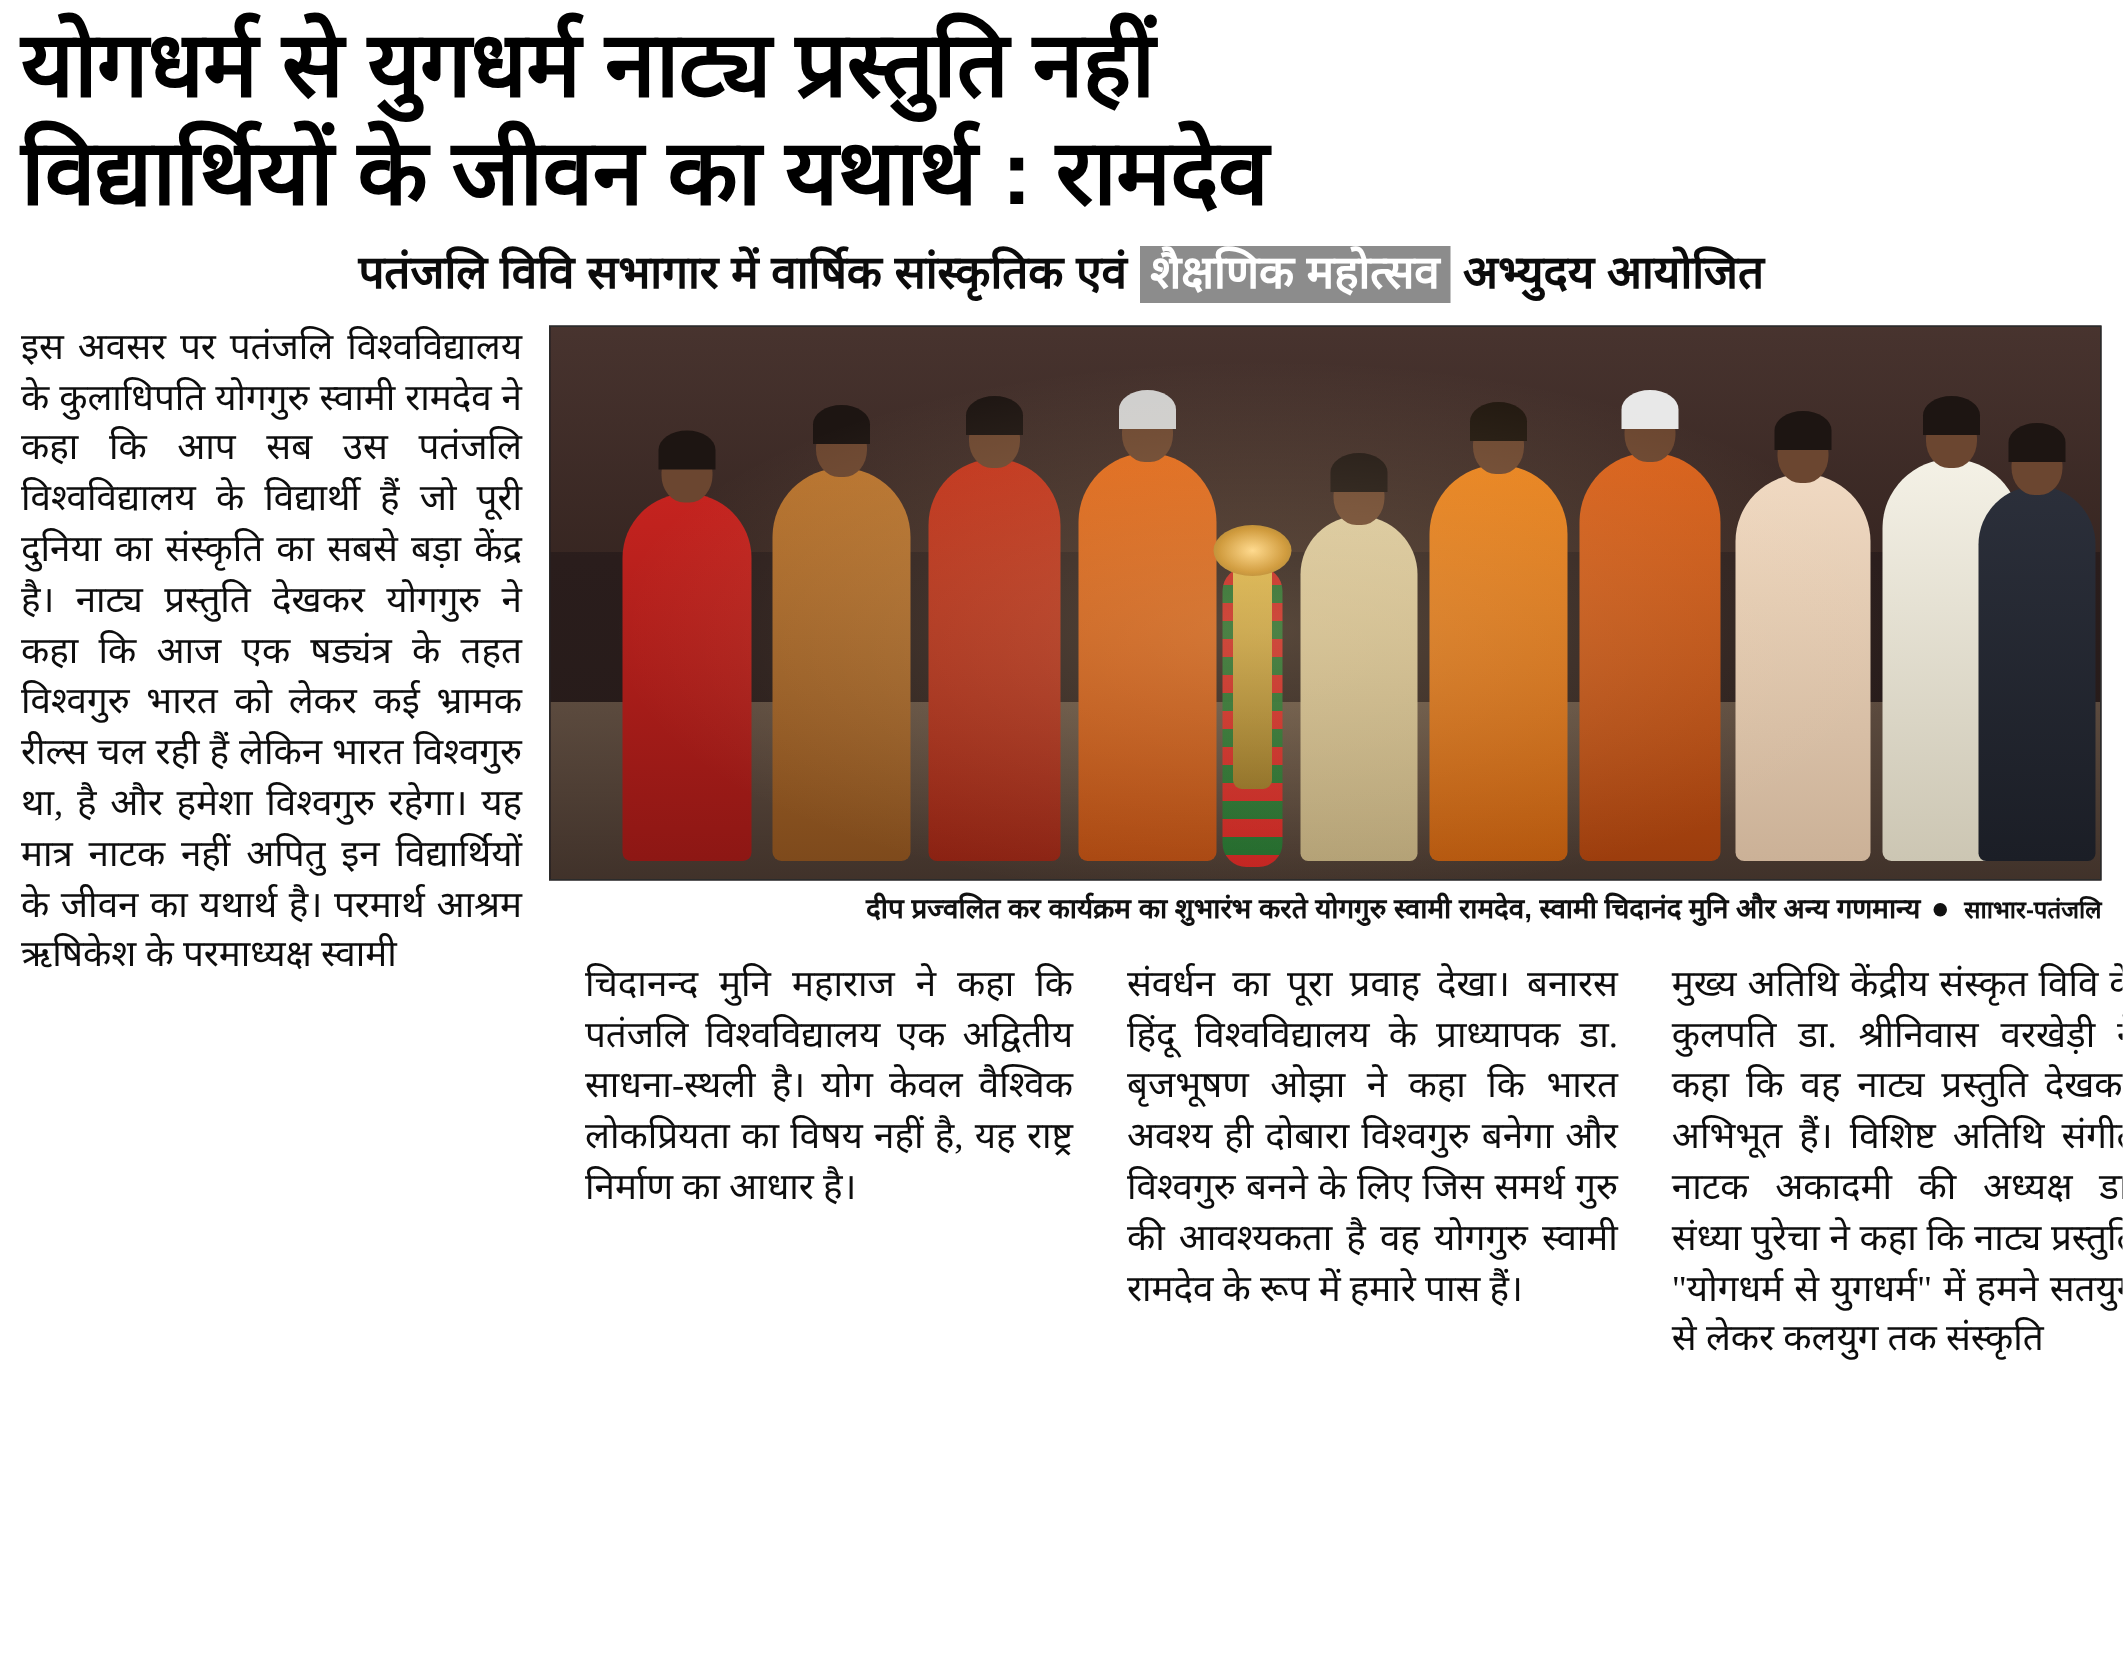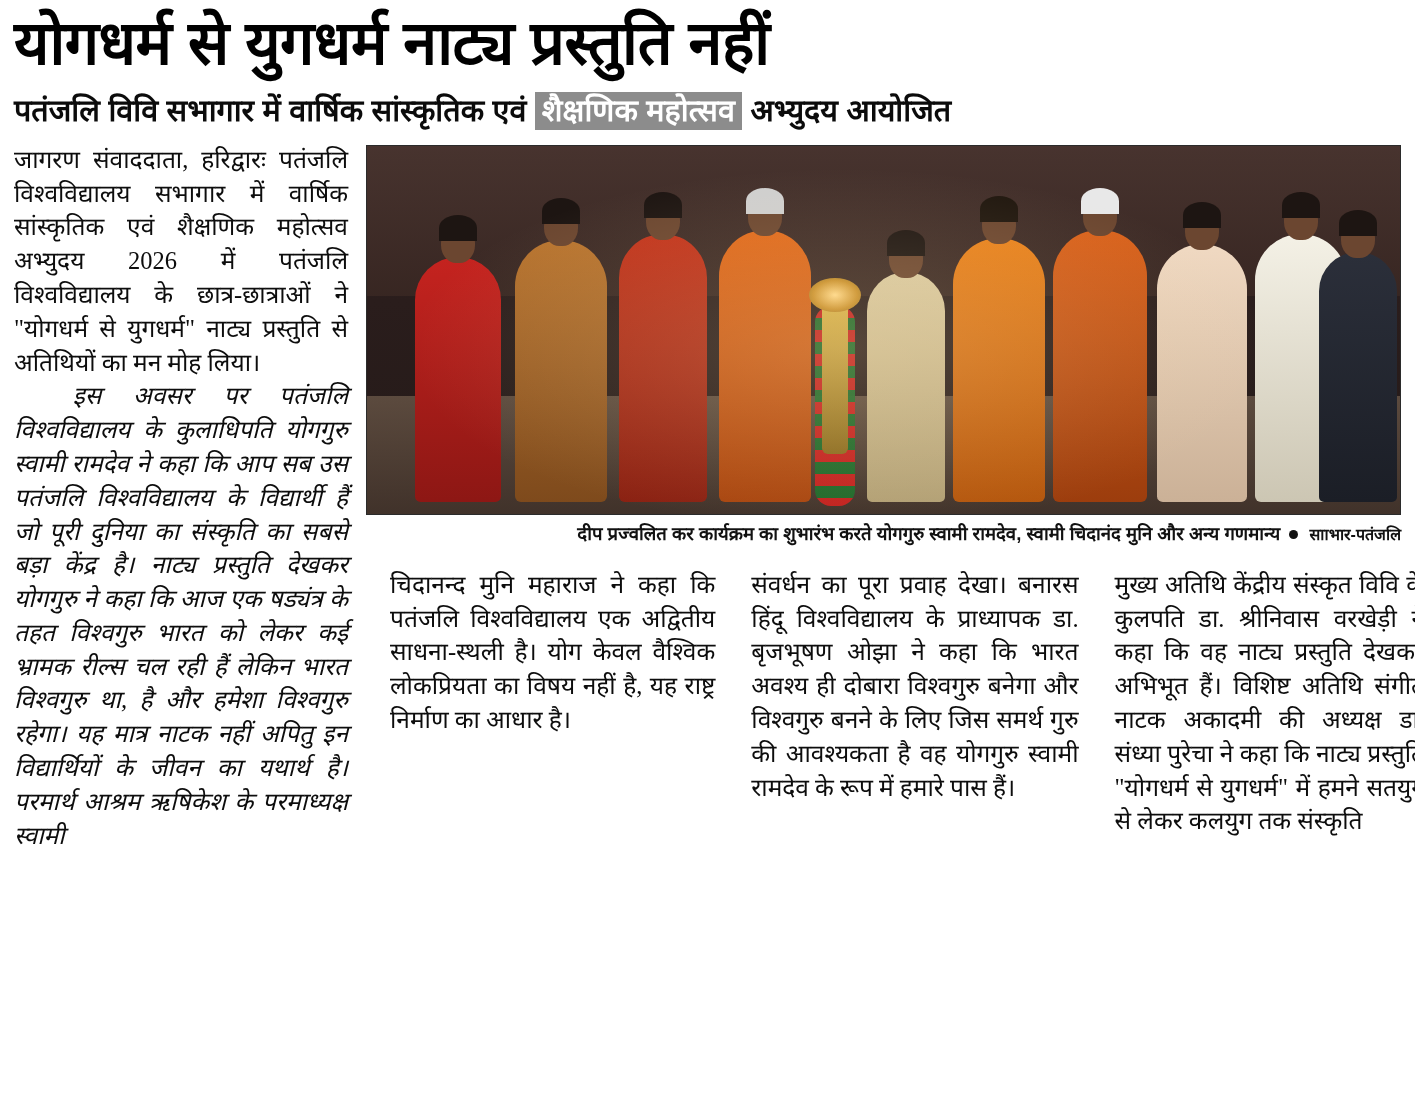--- a/index.html
+++ b/index.html
@@ -40,20 +40,21 @@
 
   
   .subhead {
     margin: 14px 14px 0 14px;
     font-family: "Liberation Sans", "DejaVu Sans", sans-serif;
     font-weight: bold;
     font-size: 30.5px;
     line-height: 1.2;
     color: #0b0b0b;
     white-space: nowrap;
+    text-align: center;
   }
   .subhead .hl {
     background: #8c8c8c;
     color: #ffffff;
     padding: 1px 7px 3px 7px;
   }
 
   
   .content {
     position: relative;
@@ -206,32 +207,32 @@
     background: radial-gradient(ellipse 60% 70% at 46% 55%, rgba(255,226,170,.22) 0%, rgba(0,0,0,0) 70%);
   }
 </style>
 </head>
 <body>
 
 <div class="page">
 
   <h1 class="headline">
     <span class="l1">योगधर्म से युगधर्म नाट्य प्रस्तुति नहीं</span>
+    <span class="l2">विद्यार्थियों के जीवन का यथार्थ : रामदेव</span>
   </h1>
 
   <div class="subhead">
     <span>पतंजलि विवि सभागार में वार्षिक सांस्कृतिक एवं</span>
     <span class="hl">शैक्षणिक महोत्सव</span>
     <span>अभ्युदय आयोजित</span>
   </div>
 
   <div class="content">
 
     <div class="col1">
-      <p class="body">जागरण संवाददाता, हरिद्वारः पतंजलि विश्वविद्यालय सभागार में वार्षिक सांस्कृतिक एवं शैक्षणिक महोत्सव अभ्युदय 2026 में पतंजलि विश्वविद्यालय के छात्र-छात्राओं ने "योगधर्म से युगधर्म" नाट्य प्रस्तुति से अतिथियों का मन मोह लिया।</p>
       <p class="body">इस अवसर पर पतंजलि विश्वविद्यालय के कुलाधिपति योगगुरु स्वामी रामदेव ने कहा कि आप सब उस पतंजलि विश्वविद्यालय के विद्यार्थी हैं जो पूरी दुनिया का संस्कृति का सबसे बड़ा केंद्र है। नाट्य प्रस्तुति देखकर योगगुरु ने कहा कि आज एक षड्यंत्र के तहत विश्वगुरु भारत को लेकर कई भ्रामक रील्स चल रही हैं लेकिन भारत विश्वगुरु था, है और हमेशा विश्वगुरु रहेगा। यह मात्र नाटक नहीं अपितु इन विद्यार्थियों के जीवन का यथार्थ है। परमार्थ आश्रम ऋषिकेश के परमाध्यक्ष स्वामी</p>
     </div>
 
     <figure class="figure" style="margin:0;">
       <div class="photo">
         <div class="stage-bg"></div>
         <div class="stage-curtain"></div>
         <div class="stage-floor"></div>
 
         <div class="figurine" style="left:48px;width:86px;height:245px;background:linear-gradient(180deg,#c5231f,#8d1714);">

